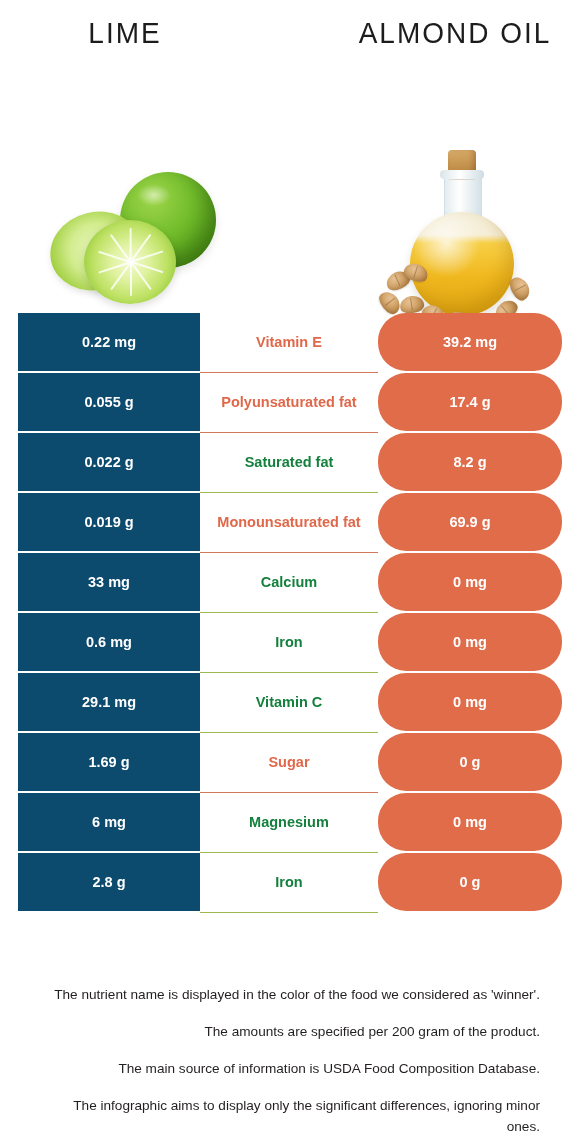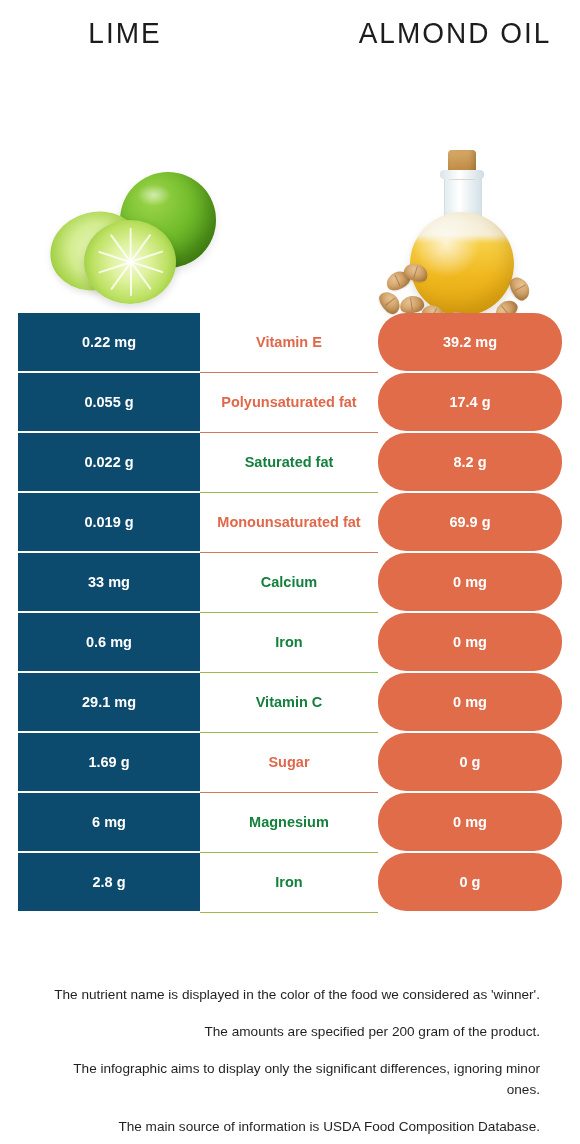--- a/index.html
+++ b/index.html
@@ -241,17 +241,17 @@
         <div class="cell cell-mid win-green">
           <span class="label">Iron</span>
         </div>
         <div class="cell cell-right">0 g</div>
       </div>
     </div>
 
   <div class="footer">
     <p>The nutrient name is displayed in the color of the food we considered as 'winner'.</p>
     <p>The amounts are specified per 200 gram of the product.</p>
+    <p>The main source of information is USDA Food Composition Database.</p>
     <p>The infographic aims to display only the significant differences, ignoring minor ones.</p>
-    <p>The main source of information is USDA Food Composition Database.</p>
   </div>
 
 </div>
 
 </body></html>

